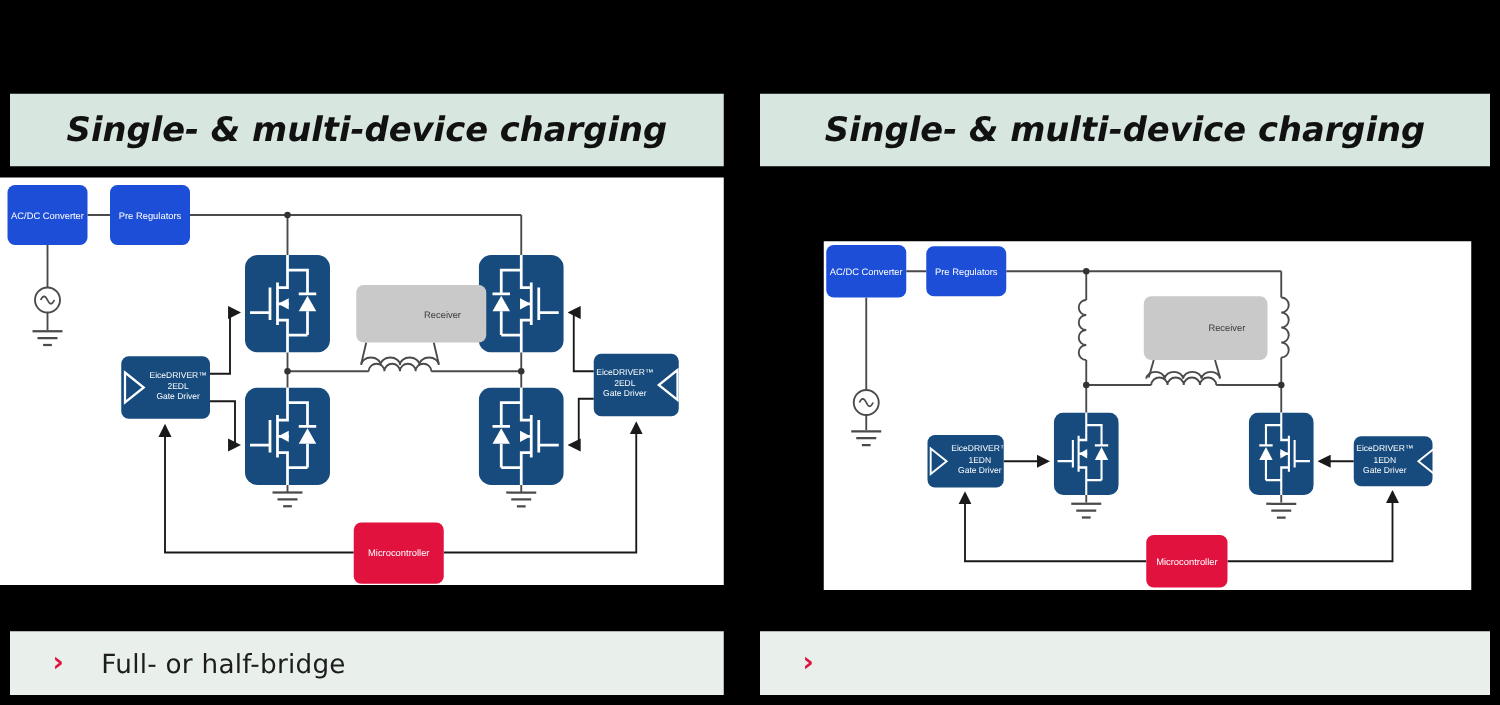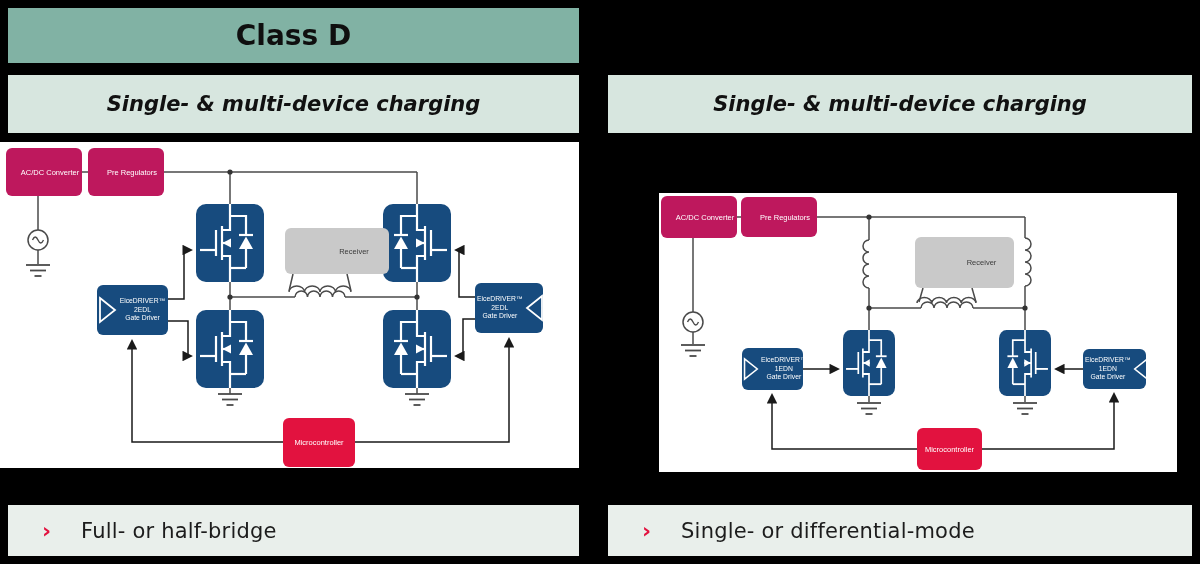--- a/index.html
+++ b/index.html
@@ -3,30 +3,30 @@
 <meta charset="utf-8">
 <style>
   html,body{margin:0;padding:0;background:#000;}
   .page{position:relative;width:1200px;height:564px;background:#000;overflow:hidden;
         font-family:"Liberation Sans",sans-serif;}
   .hdr{position:absolute;display:flex;align-items:center;justify-content:center;
        background:#81b2a4;color:#0f0f0f;font-family:"DejaVu Sans",sans-serif;
        font-weight:bold;font-size:28px;}
   .sub{position:absolute;display:flex;align-items:center;justify-content:center;
        background:#d7e6df;color:#111;font-family:"DejaVu Sans",sans-serif;
-       font-weight:bold;font-style:italic;font-size:21px;}
+       font-weight:bold;font-style:italic;font-size:27px;}
   .foot{position:absolute;display:flex;align-items:center;background:#e9efeb;
         color:#1c1c1c;font-family:"DejaVu Sans",sans-serif;font-size:21px;}
   .foot .chev{color:#e2123f;font-weight:bold;font-size:22px;margin-left:34px;}
   .foot .ftxt{margin-left:30px;letter-spacing:0.2px;}
   .diag{position:absolute;background:#fff;}
   .wires{position:absolute;left:0;top:0;}
-  .blk{position:absolute;background:#be185d;border-radius:6px;color:#fff;
+  .blk{position:absolute;background:#1d4ed8;border-radius:6px;color:#fff;
        display:flex;align-items:center;justify-content:center;text-align:center;
-       font-size:7.5px;line-height:1.2;padding-left:12px;}
+       font-size:7.5px;line-height:1.2;}
   .recv{position:absolute;background:#c9c9c9;border-radius:6px;color:#3a3a3a;
         display:flex;align-items:center;justify-content:center;font-size:7.5px;padding-left:34px;}
   .micro{position:absolute;background:#e2123f;border-radius:6px;color:#fff;
          display:flex;align-items:center;justify-content:center;font-size:7.5px;}
   .drv{position:absolute;background:#174b7e;border-radius:6px;color:#fff;
        display:flex;align-items:center;font-size:6.8px;line-height:1.3;}
   .drv .tri{flex:0 0 auto;}
   .drv .dtxt{flex:1 1 auto;text-align:center;padding:0 2px;}
   .mos{position:absolute;}
 </style>
@@ -59,23 +59,20 @@
     </g>
     <g id="ac-sym" stroke="#4a4a4a" fill="none">
       <circle cx="0" cy="0" r="10" stroke-width="1.5" fill="#fff"></circle>
       <path d="M-5.5,0 Q-2.75,-6 0,0 Q2.75,6 5.5,0" stroke-width="1.4"></path>
     </g>
   </defs>
 </svg>
 
 <div class="page">
 
-  <div class="hdr" style="left:8px;top:8px;width:571px;height:55px">
-    <span>Class D</span>
-  </div>
 
   <div class="sub" style="left:8px;top:75px;width:571px;height:58px">
     <span>Single- &amp; multi-device charging</span>
   </div>
 
   <div class="diag" style="left:0;top:142px;width:579px;height:326px">
 
     <svg class="wires" width="579" height="326">
       <g stroke="#4a4a4a" stroke-width="1.5" fill="none">
         <path d="M70,30 H88"></path>
@@ -259,16 +256,15 @@
       </svg>
     </div>
 
     <div class="micro" style="left:258px;top:235px;width:65px;height:42px">
       <span>Microcontroller</span>
     </div>
   </div>
 
   <div class="foot" style="left:608px;top:505px;width:584px;height:51px">
     <span class="chev">›</span>
-    <span class="ftxt">Single- or differential-mode</span>
   </div>
 
 </div>
 
 </body></html>

